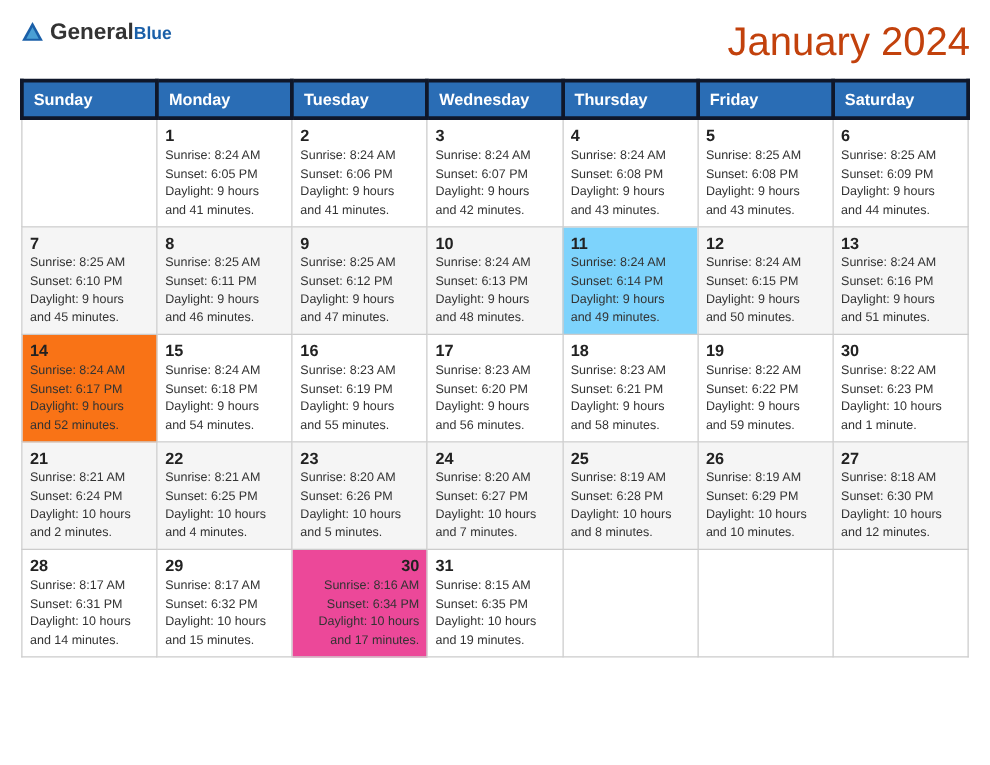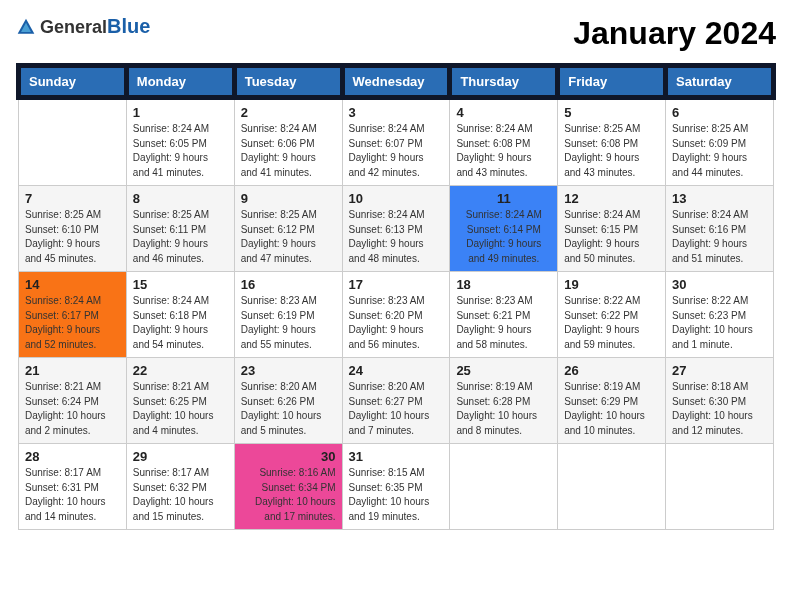--- a/index.html
+++ b/index.html
@@ -21,56 +21,56 @@
       align-items: center;
       gap: 4px;
     }
     .logo-text-general {
       font-size: 18px;
       font-weight: bold;
       color: #333;
       line-height: 1;
     }
     .logo-text-blue {
-      font-size: 20px;
+      font-size: 14px;
       font-weight: bold;
       color: #1a5fa8;
       line-height: 1;
     }
     .logo-icon {
       width: 20px;
       height: 20px;
     }
     .title-area {
       text-align: right;
     }
     .month-title {
       font-size: 32px;
-      font-weight: bold;
-      color: #000000;
+      font-weight: normal;
+      color: #c2410c;
       line-height: 1.1;
     }
     .location-title {
       font-size: 15px;
       color: #444;
       margin-top: 2px;
     }
     .calendar-table {
       width: 100%;
       border-collapse: collapse;
       border: 1px solid #ccc;
     }
     .calendar-table th {
       background-color: #2a6db5;
       color: #fff;
       text-align: left;
       padding: 6px 8px;
       font-size: 13px;
       font-weight: bold;
-      border: 5px solid #0f172a;
+      border: 3px solid #0f172a;
     }
     .calendar-table td {
       border: 1px solid #ccc;
       vertical-align: top;
       padding: 5px 6px;
       width: calc(100% / 7);
       min-height: 80px;
     }
     .day-number {
       font-size: 13px;
@@ -182,21 +182,21 @@
 Daylight: 9 hours
 and 47 minutes.</div>
         </td>
         <td style="background: rgb(245, 245, 245);">
           <div class="day-number">10</div>
           <div class="day-info" style="white-space: pre-line;">Sunrise: 8:24 AM
 Sunset: 6:13 PM
 Daylight: 9 hours
 and 48 minutes.</div>
         </td>
-        <td style="background: #3b82f6; text-align: center;">
+        <td style="background: #7dd3fc;">
           <div class="day-number">11</div>
           <div class="day-info" style="white-space: pre-line;">Sunrise: 8:24 AM
 Sunset: 6:14 PM
 Daylight: 9 hours
 and 49 minutes.</div>
         </td>
         <td style="background: rgb(245, 245, 245);">
           <div class="day-number">12</div>
           <div class="day-info" style="white-space: pre-line;">Sunrise: 8:24 AM
 Sunset: 6:15 PM

